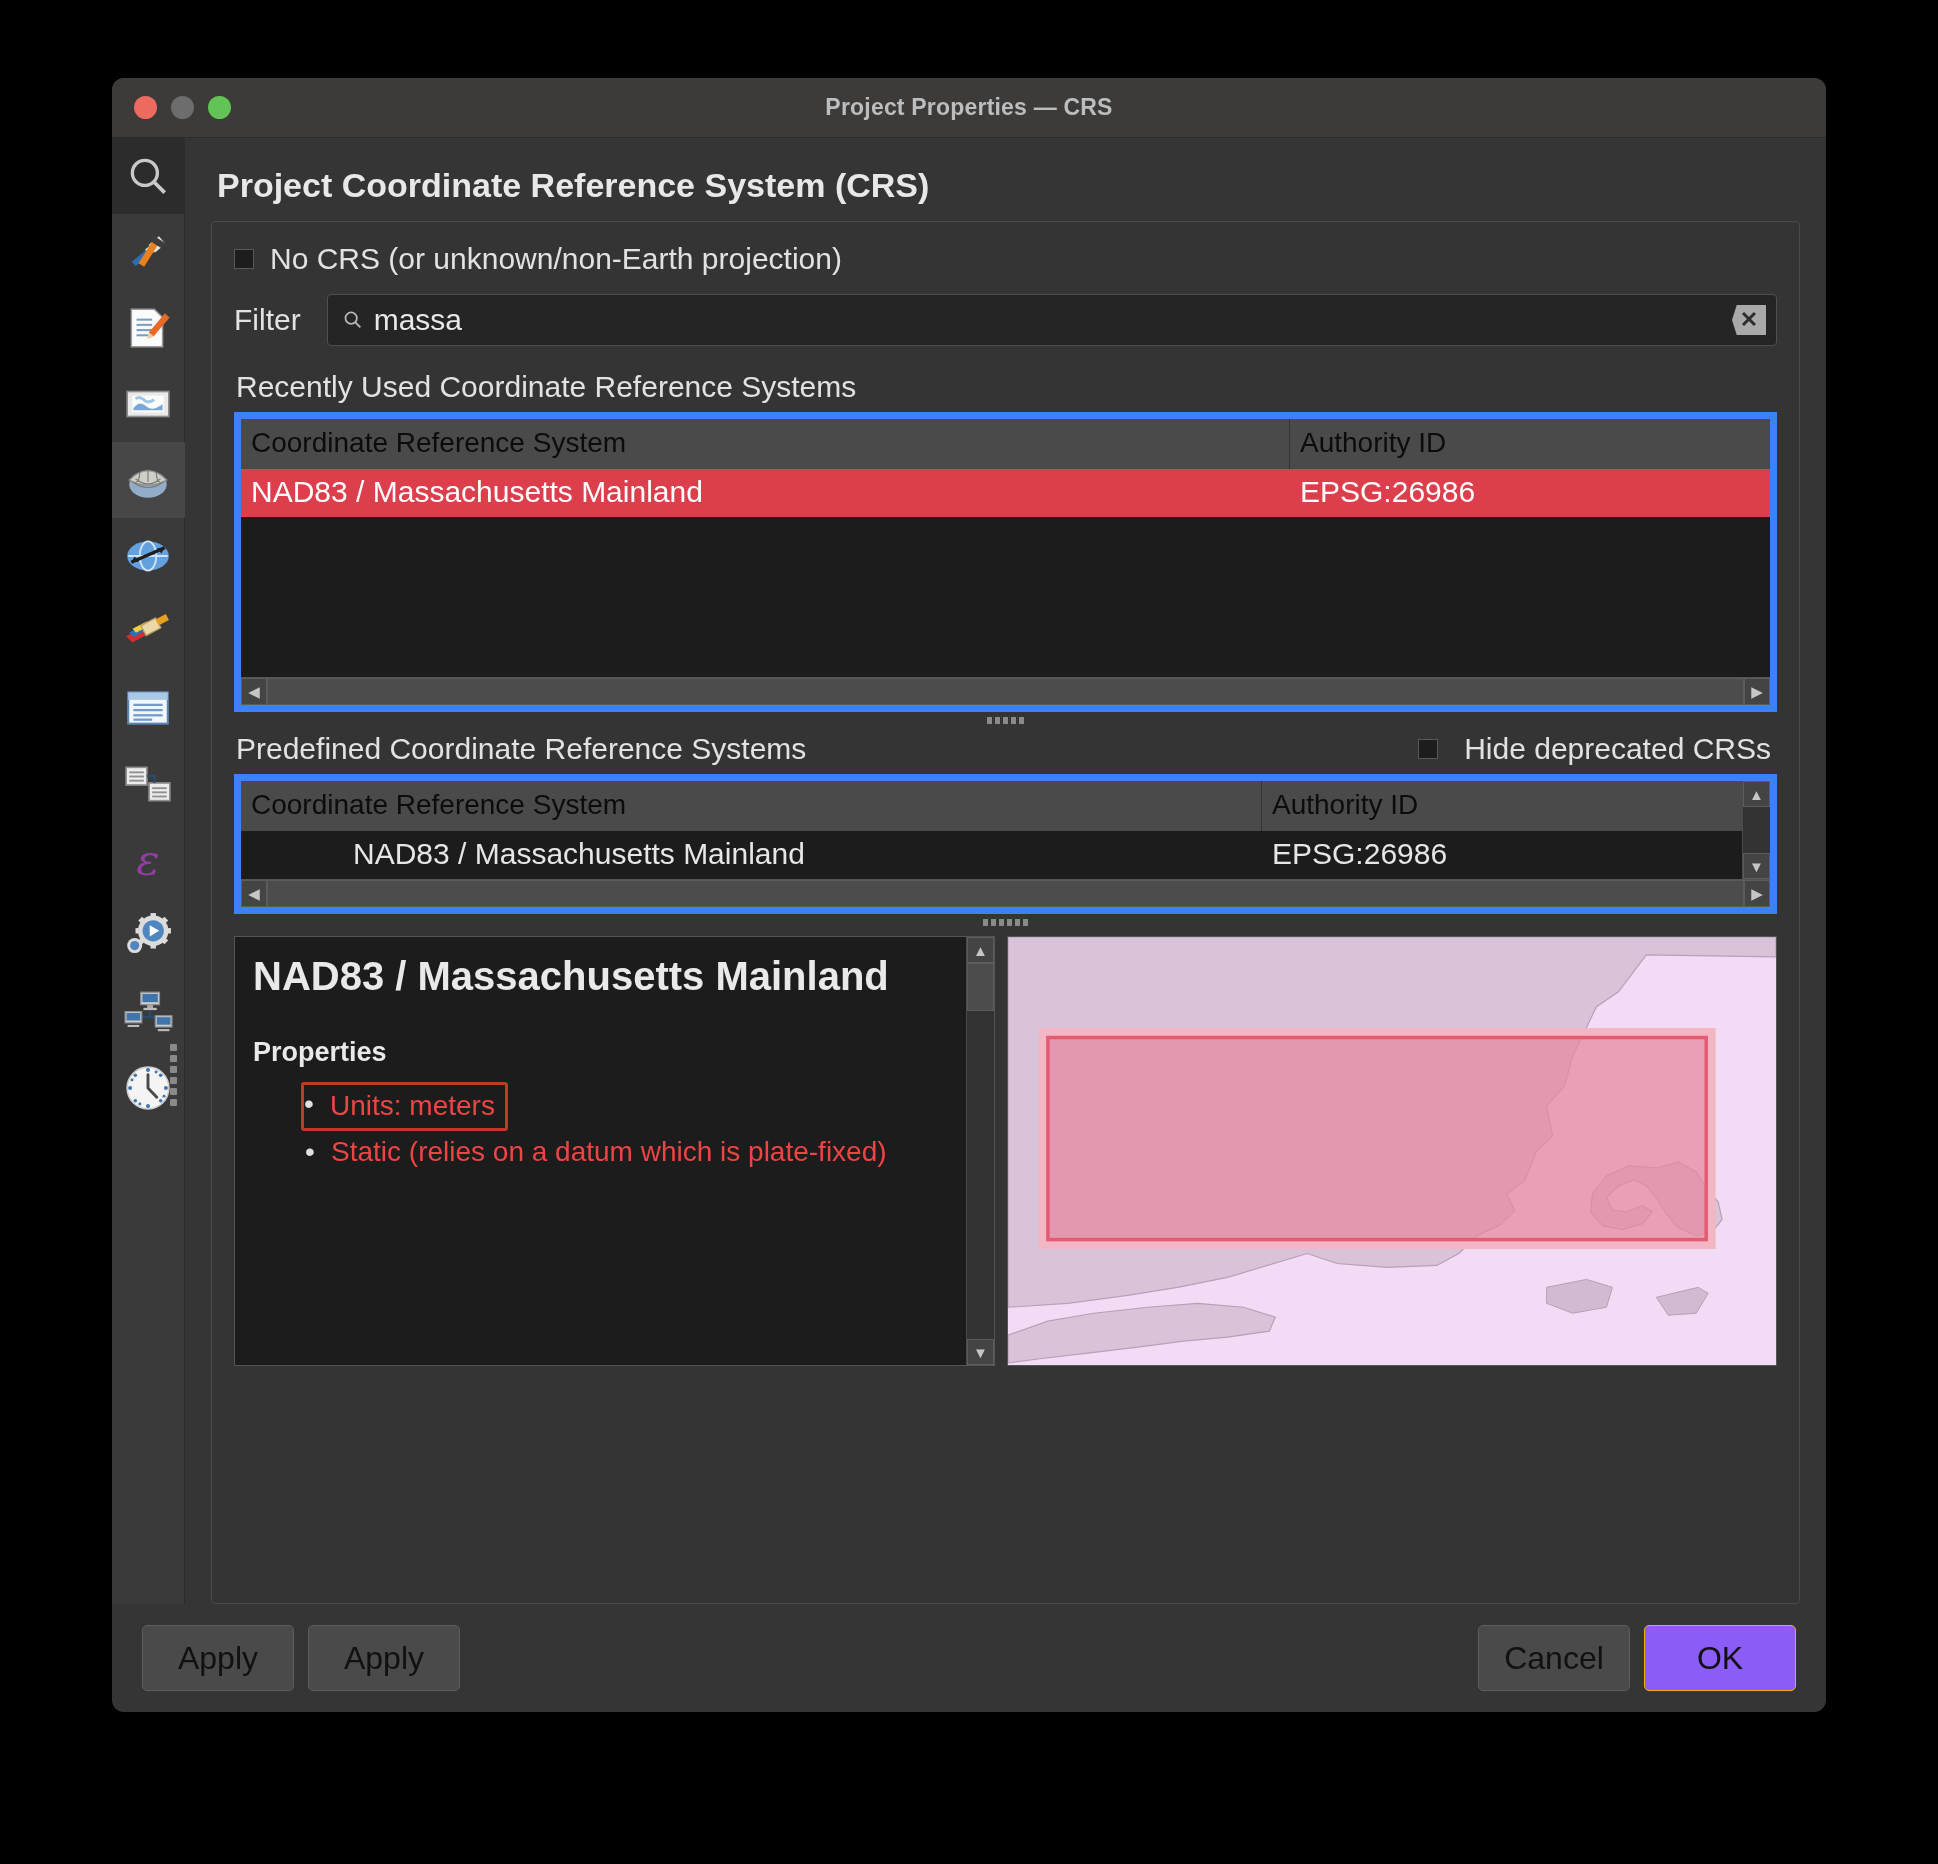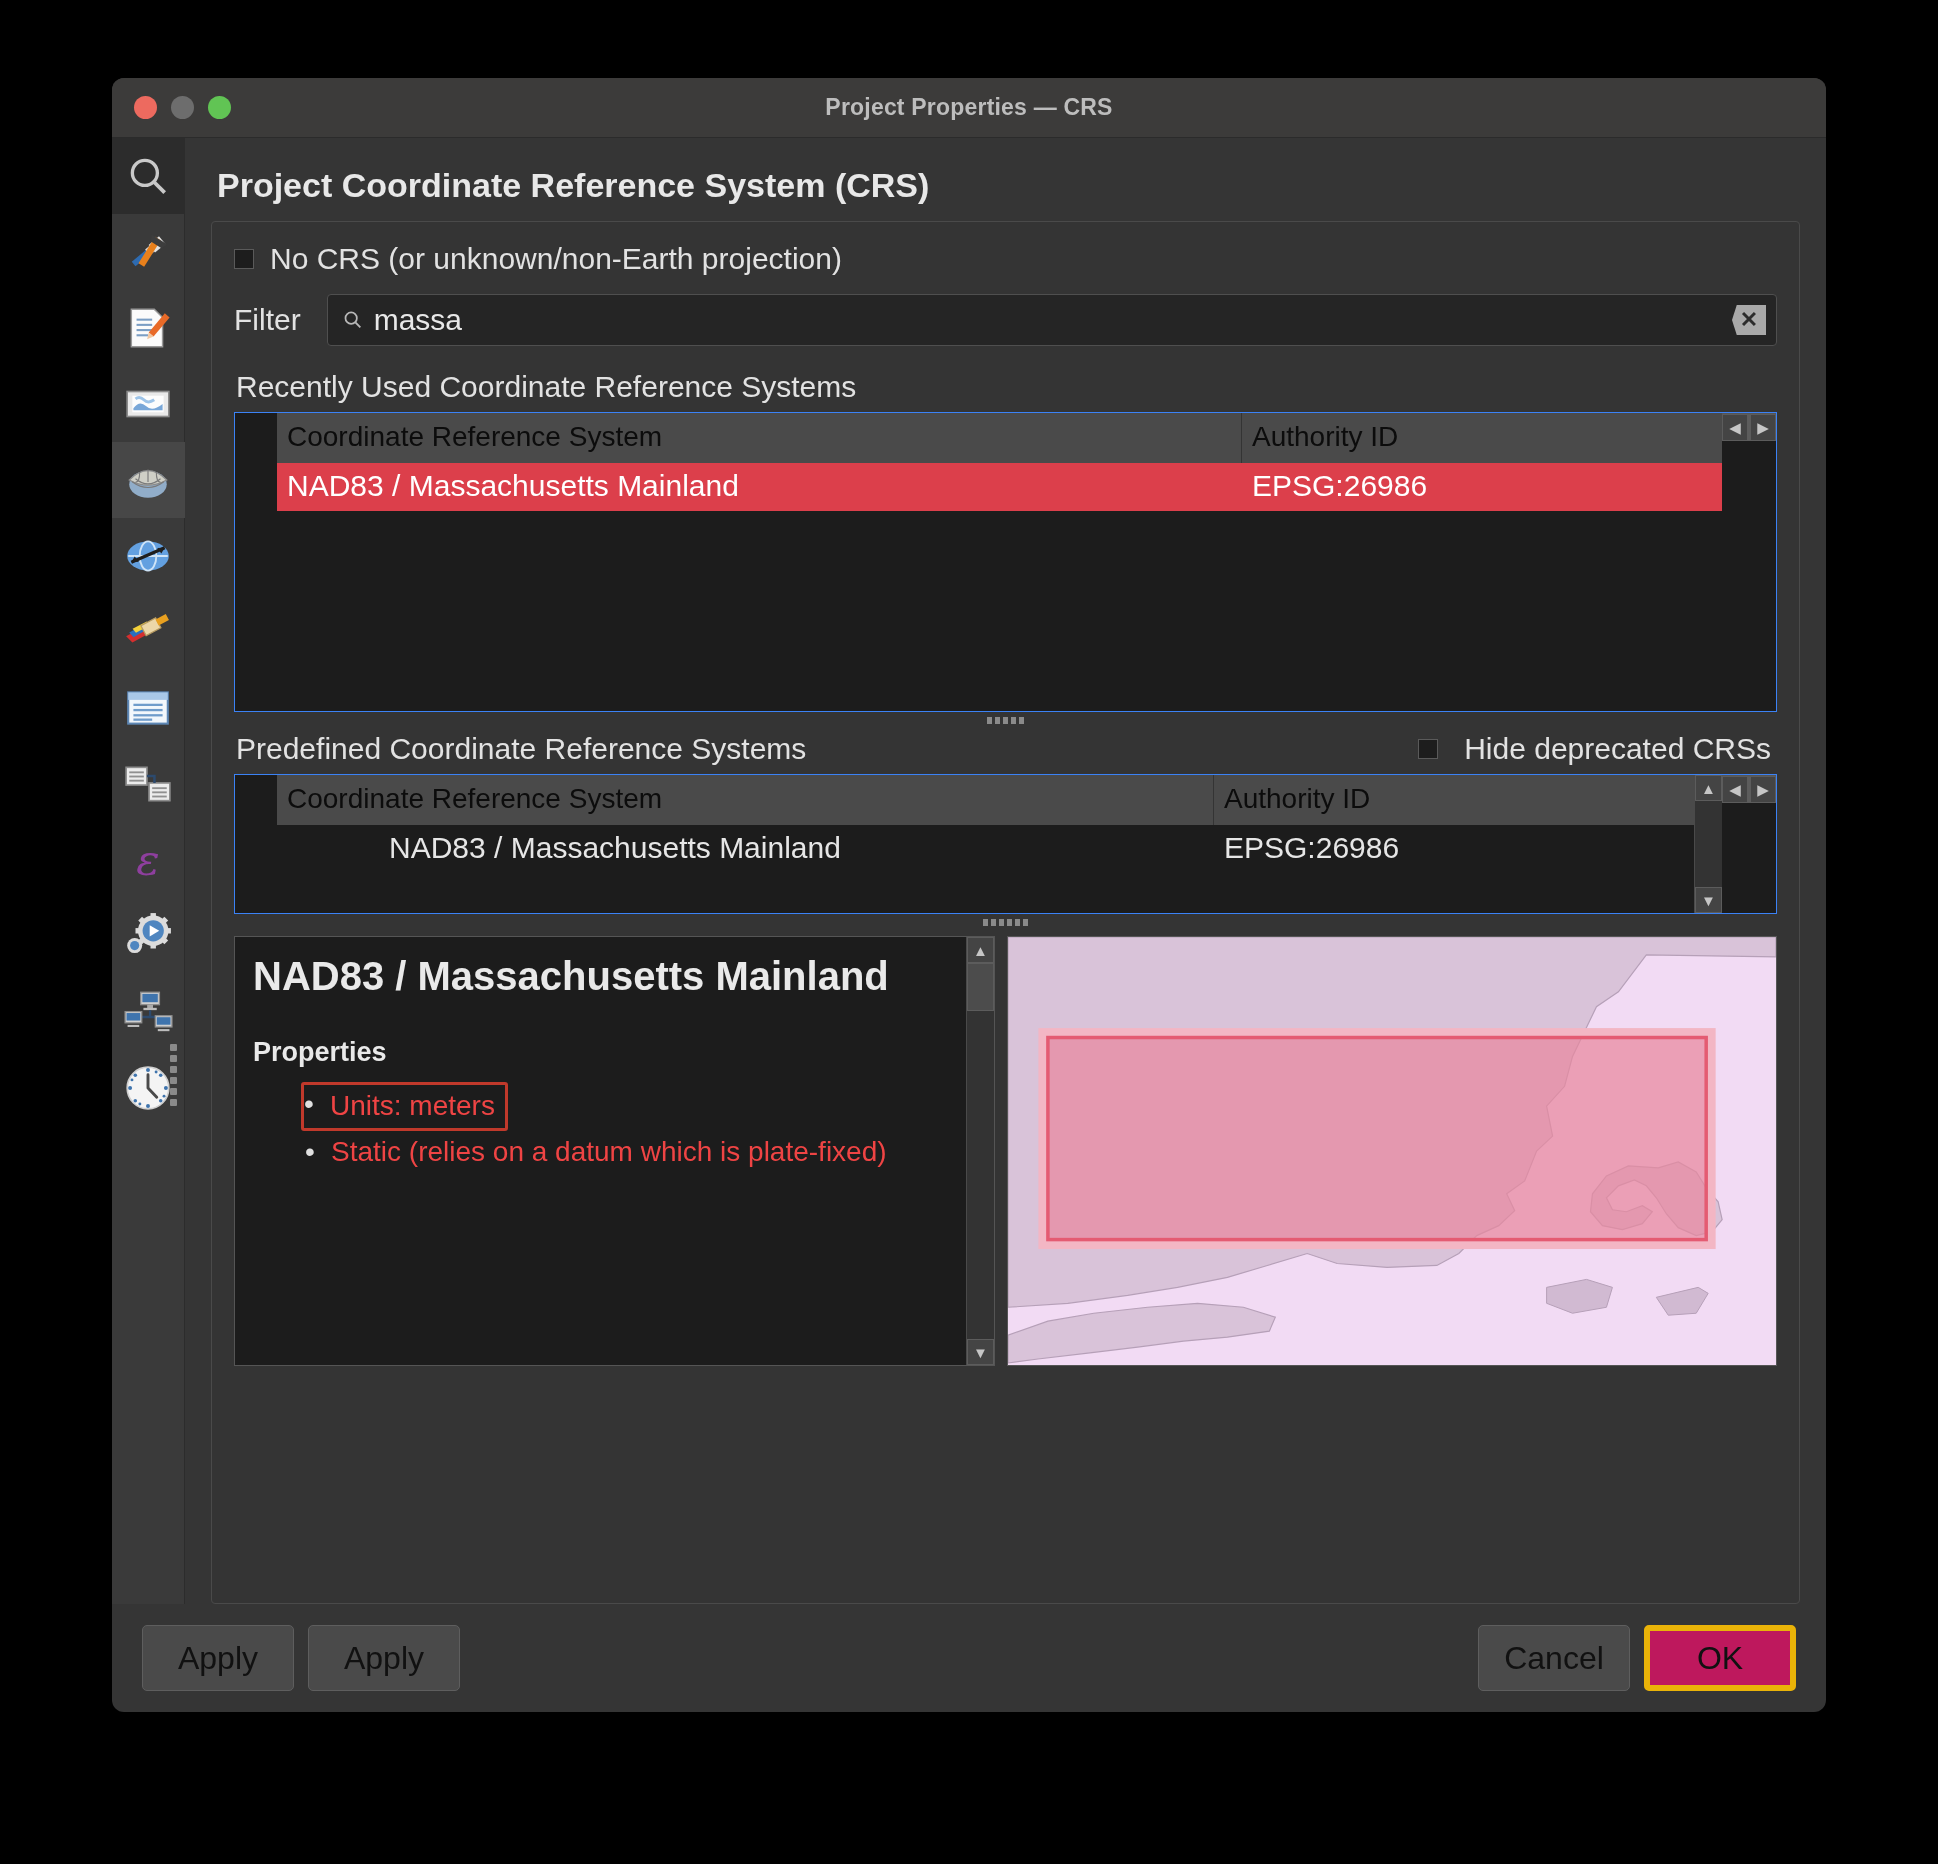--- a/index.html
+++ b/index.html
@@ -110,22 +110,22 @@
     background: #a9a9a9;
     clip-path: polygon(14% 0, 100% 0, 100% 100%, 14% 100%, 0 50%);
     display: flex; align-items: center; justify-content: center;
     color: #2c2c2c; font-size: 22px; font-weight: bold;
   }
 
   .sect-label { font-size: 30px; color: #e2e2e2; margin: 10px 0 8px 2px; }
 
   
   .tbl-wrap {
-    border: 1px solid #3b82f6; background: #1c1c1c;
-    display: flex; flex-direction: row; min-height: 0; padding-left: 42px;
+    border: 7px solid #3b82f6; background: #1c1c1c;
+    display: flex; flex-direction: column; min-height: 0;
   }
   .tbl-inner { display: flex; min-height: 0; flex: 1; }
   .tbl-main { flex: 1; min-width: 0; display:flex; flex-direction:column;}
   .thead { display: flex; background: #4a4a4a; }
   .th {
     font-size: 28px; color: #0c0c0c; padding: 8px 10px 10px 10px;
     border-right: 1px solid #343434; white-space: nowrap;
   }
   .th.c1 { flex: 1; }
   .th.c2 { width: 480px; flex: 0 0 480px; border-right: none; }
@@ -209,21 +209,21 @@
     gap: 14px;
   }
   .btn {
     min-width: 152px; height: 66px; padding: 0 22px;
     background: #4a4a4a; border: 1px solid #5e5e5e; border-radius: 5px;
     color: #111; font-size: 32px;
     font-family: "Liberation Sans", sans-serif;
     display: flex; align-items: center; justify-content: center;
   }
   .btn.primary {
-    background: #be185d; border: 6px solid #eab308;
+    background: #8b5cf6; border: 1px solid #eab308;
   }
   .spacer { flex: 1; }
 </style>
 </head>
 <body>
 
 <div class="window">
 
   <div class="titlebar">
     <div class="traffic">

